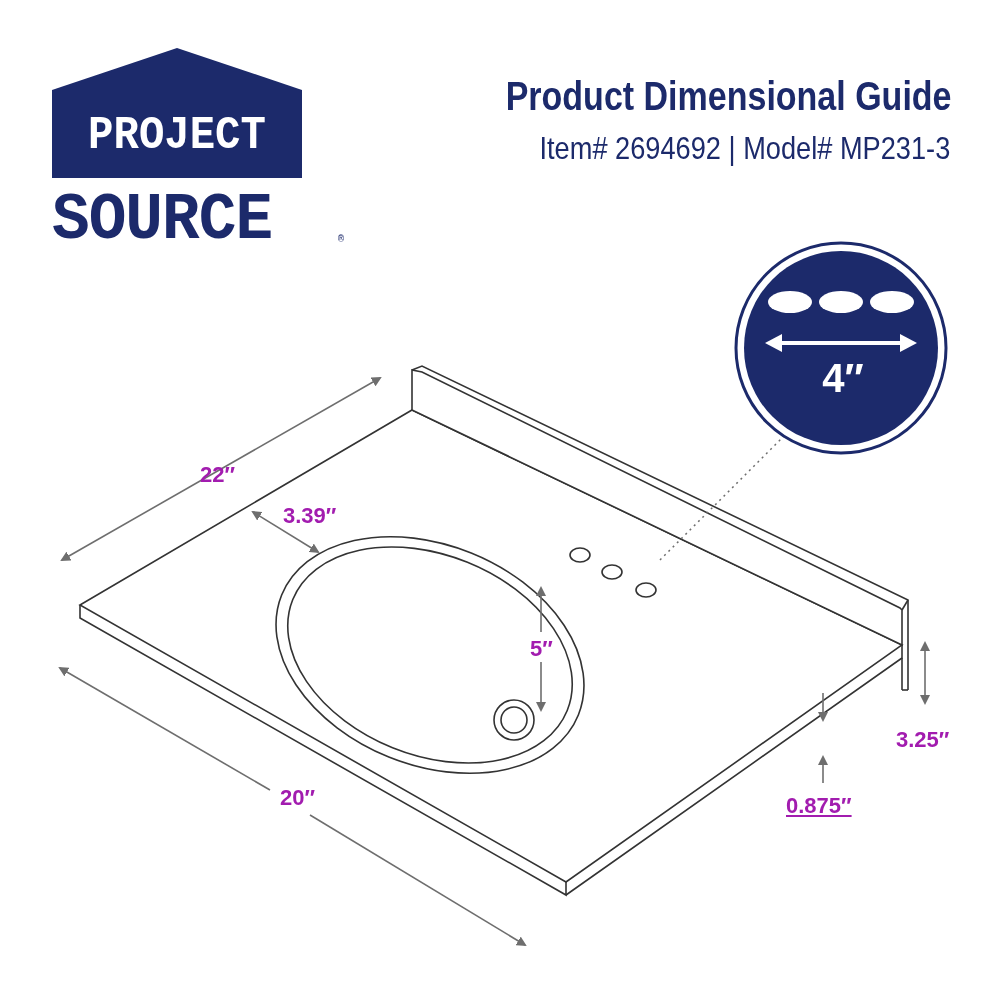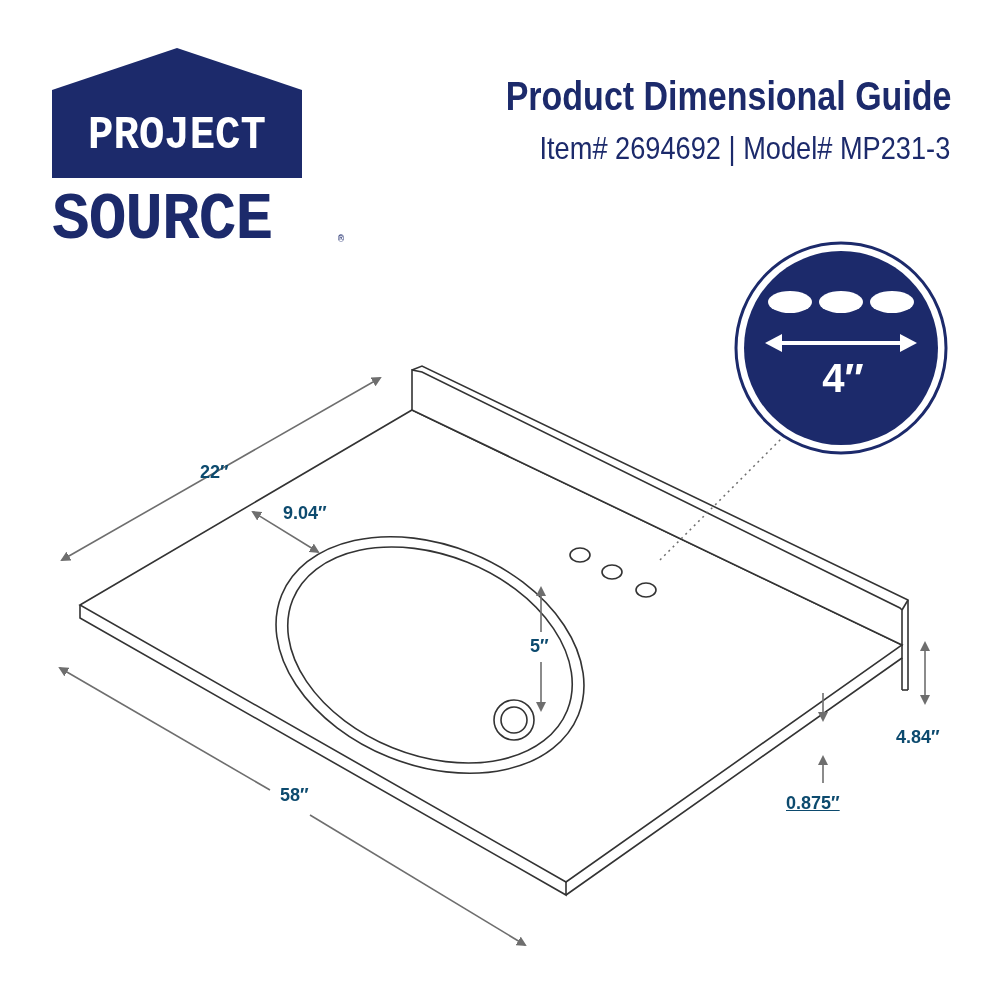--- a/index.html
+++ b/index.html
@@ -5,21 +5,21 @@
   html, body { margin: 0; padding: 0; }
   body { width: 1000px; height: 1000px; background: #ffffff; position: relative; overflow: hidden; font-family: "Liberation Sans", sans-serif; }
   .logo { position: absolute; left: 52px; top: 48px; width: 296px; height: 206px; font-family: Liberation Mono, monospace; }
   .logo-svg { position: absolute; left: 0; top: 0; }
   .logo-top { position: absolute; left: 0; width: 250px; top: 62px; text-align: center; color: #ffffff; font-weight: bold; font-size: 46px; letter-spacing: 0px; transform: scaleX(0.92); transform-origin: center; }
   .logo-bottom { position: absolute; left: 0; top: 140px; color: #1c2a6b; font-weight: bold; font-size: 66px; letter-spacing: -1px; transform: scaleX(0.95); transform-origin: left; line-height: 1; }
   .reg { position: absolute; left: 286px; top: 186px; font-size: 10px; color: #1c2a6b; }
   .title { position: absolute; right: 48px; top: 74px; color: #1c2a6b; font-weight: bold; font-size: 40px; text-align: right; transform: scaleX(0.85); transform-origin: right; white-space: nowrap; }
   .subtitle { position: absolute; right: 50px; top: 130px; color: #1c2a6b; font-size: 32px; text-align: right; transform: scaleX(0.85); transform-origin: right; white-space: nowrap; }
   .diagram { position: absolute; left: 0; top: 0; }
-  .dim { position: absolute; font-weight: bold; font-size: 18px; color: #0c4a6e; white-space: nowrap; }
+  .dim { position: absolute; font-weight: bold; font-size: 22px; color: #a21caf; white-space: nowrap; }
   .badge-text { position: absolute; left: 788px; top: 356px; width: 110px; text-align: center; color: #ffffff; font-weight: bold; font-size: 40px; }
 </style>
 </head>
 <body>
 
 <div class="logo">
   <svg class="logo-svg" width="296" height="206">
     <polygon points="0,42 125,0 250,42 250,130 0,130" fill="#1c2a6b"></polygon>
   </svg>
   <div class="logo-top">PROJECT</div>
@@ -84,17 +84,17 @@
     <line x1="541" y1="662" x2="541" y2="710" marker-end="url(#ah)"></line>
     <line x1="925" y1="643" x2="925" y2="703" marker-start="url(#ah)" marker-end="url(#ah)"></line>
     <line x1="823" y1="693" x2="823" y2="720" marker-end="url(#ah)"></line>
     <line x1="823" y1="783" x2="823" y2="757" marker-end="url(#ah)"></line>
   </g>
 </svg>
 
 <div class="badge-text">4″</div>
 
 <div class="dim" style="left:200px; top:462px;">22″</div>
-<div class="dim" style="left:280px; top:785px;">58″</div>
-<div class="dim" style="left:283px; top:503px;">9.04″</div>
+<div class="dim" style="left:280px; top:785px;">20″</div>
+<div class="dim" style="left:283px; top:503px;">3.39″</div>
 <div class="dim" style="left:530px; top:636px;">5″</div>
-<div class="dim" style="left:896px; top:727px;">4.84″</div>
+<div class="dim" style="left:896px; top:727px;">3.25″</div>
 <div class="dim" style="left:786px; top:793px;text-decoration:underline;">0.875″</div>
 
 </body></html>

